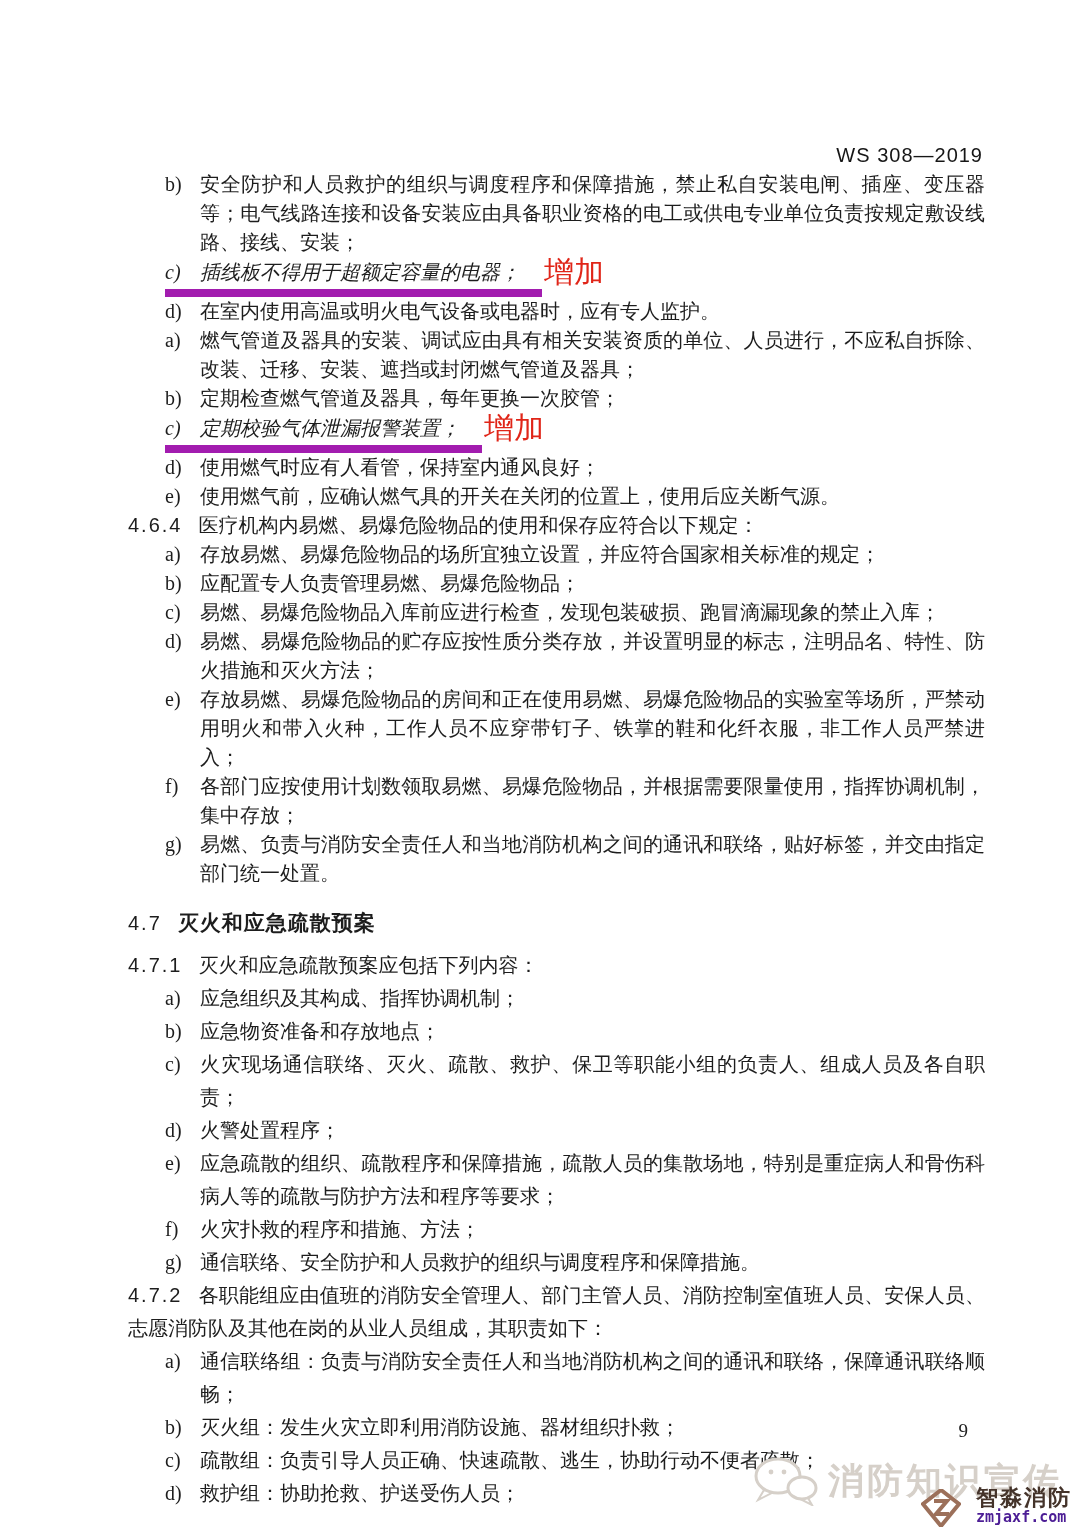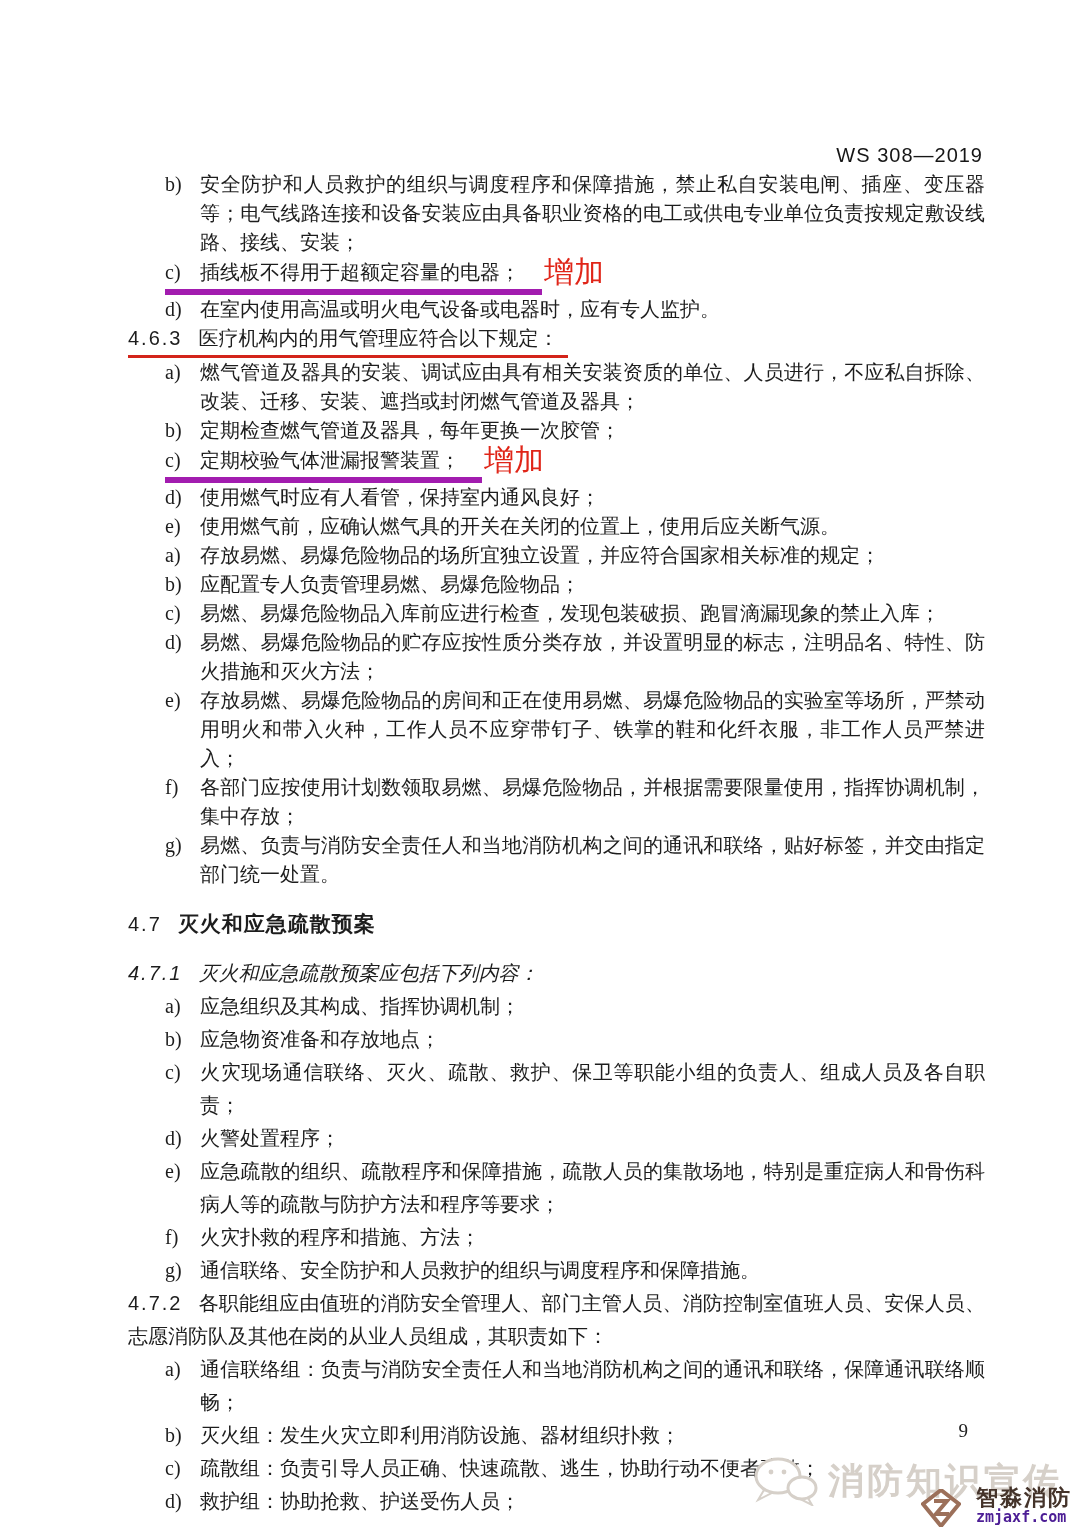--- a/index.html
+++ b/index.html
@@ -26,22 +26,23 @@
   .sec46 { line-height: 29px; }
   .sec47 { line-height: 33px; }
 
   .li { display: flex; padding-left: 37px; }
   .li-label { flex: none; width: 35px; }
   .li-text { flex: 1; text-align: justify; }
 
   .li-added { padding-left: 37px; white-space: nowrap; }
   .redline {
     display: inline-block;
-    border-bottom: 6px solid #a21caf;
+    border-bottom: 8px solid #a21caf;
     padding: 0 22px 2px 0;
+    font-style: italic;
   }
   .redline .li-label-inline { display: inline-block; width: 35px; }
 
   .annotation {
     color: #e02518;
     font-size: 30px;
     line-height: 1;
     display: inline-block;
     vertical-align: -3px;
     margin-left: 2px;
@@ -58,21 +59,21 @@
     display: inline-block;
     border-bottom: 3px solid #d3241a;
     padding: 0 10px 2px 0;
   }
 
   .chapter-head { margin-top: 18px; }
   .chapter-title {
     font-family: "Liberation Sans", "DejaVu Sans", sans-serif;
     font-weight: bold; font-size: 21px; letter-spacing: 1px;
   }
-  .p471 { margin-top: 16px; font-style: italic; }
+  .p471 { margin-top: 9px; }
   .para { text-align: justify; }
 
   .page-number {
     position: absolute; top: 1420px; right: 112px;
     font-size: 19px; color: #222;
   }
 
   .watermark {
     position: absolute; top: 1456px; right: 18px;
     display: flex; align-items: center; gap: 8px;
@@ -114,43 +115,43 @@
         <span class="li-text">安全防护和人员救护的组织与调度程序和保障措施，禁止私自安装电闸、插座、变压器等；电气线路连接和设备安装应由具备职业资格的电工或供电专业单位负责按规定敷设线路、接线、安装；</span>
       </div>
       <div class="li-added">
         <span class="redline"><span class="li-label-inline">c)</span><span>插线板不得用于超额定容量的电器；</span></span><span class="annotation">增加</span>
       </div>
       <div class="li">
         <span class="li-label">d)</span>
         <span class="li-text">在室内使用高温或明火电气设备或电器时，应有专人监护。</span>
       </div>
 
-      <div class="sec-head">
-        <span class="redline-head"><span class="sec-num">4.6.3</span><span>医疗机构内的用气管理应符合以下规定：</span></span>
-      </div>
       <div class="li">
         <span class="li-label">a)</span>
         <span class="li-text">燃气管道及器具的安装、调试应由具有相关安装资质的单位、人员进行，不应私自拆除、改装、迁移、安装、遮挡或封闭燃气管道及器具；</span>
       </div>
       <div class="li">
         <span class="li-label">b)</span>
         <span class="li-text">定期检查燃气管道及器具，每年更换一次胶管；</span>
       </div>
       <div class="li-added">
         <span class="redline"><span class="li-label-inline">c)</span><span>定期校验气体泄漏报警装置；</span></span><span class="annotation">增加</span>
       </div>
       <div class="li">
         <span class="li-label">d)</span>
         <span class="li-text">使用燃气时应有人看管，保持室内通风良好；</span>
       </div>
       <div class="li">
         <span class="li-label">e)</span>
         <span class="li-text">使用燃气前，应确认燃气具的开关在关闭的位置上，使用后应关断气源。</span>
       </div>
 
+      <div class="sec-head">
+        <span class="sec-num">4.6.4</span><span>医疗机构内易燃、易爆危险物品的使用和保存应符合以下规定：</span>
+      </div>
       <div class="li">
         <span class="li-label">a)</span>
         <span class="li-text">存放易燃、易爆危险物品的场所宜独立设置，并应符合国家相关标准的规定；</span>
       </div>
       <div class="li">
         <span class="li-label">b)</span>
         <span class="li-text">应配置专人负责管理易燃、易爆危险物品；</span>
       </div>
       <div class="li">
         <span class="li-label">c)</span>

